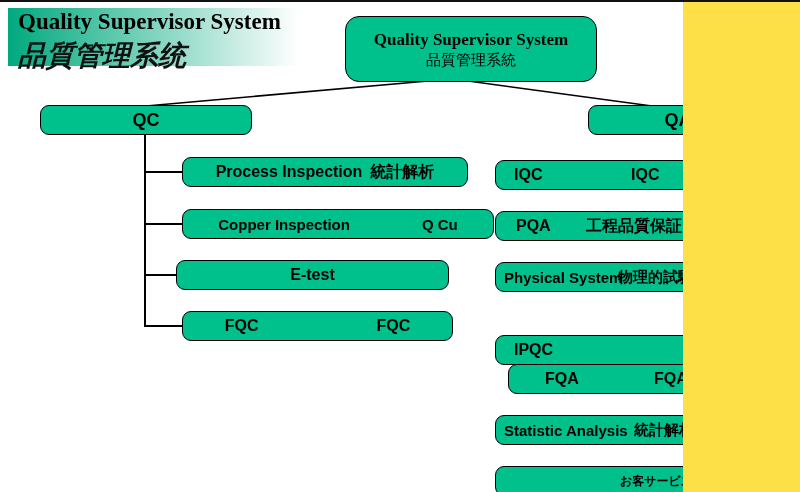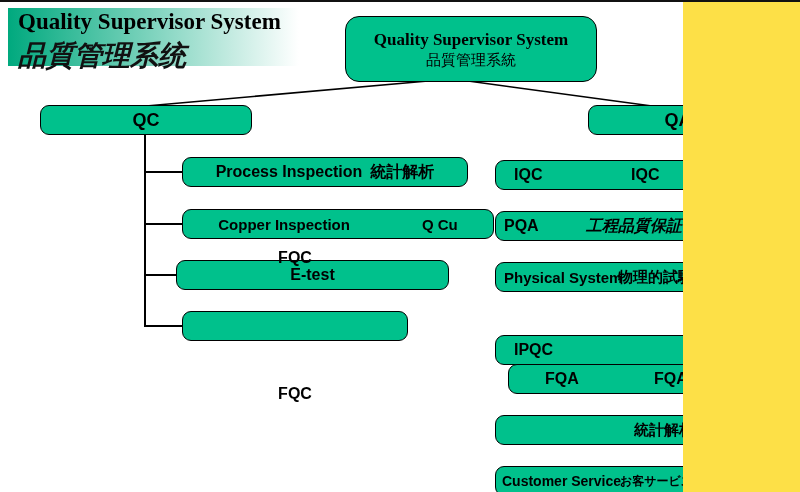--- a/index.html
+++ b/index.html
@@ -76,46 +76,46 @@
       <span>Process Inspection</span>
       <span>統計解析</span>
     </div>
     <div class="node flexrow sm" style="left:182px;top:207px;width:312px;gap:72px;">
       <span>Copper Inspection</span>
       <span>Q Cu</span>
     </div>
     <div class="node flexrow" style="left:176px;top:258px;width:273px;">
       <span>E-test</span>
     </div>
-    <div class="node flexrow" style="left:182px;top:309px;width:226px;gap:118px;flex-direction:column;">
+    <div class="node flexrow" style="left:182px;top:309px;width:271px;gap:118px;">
       <span>FQC</span>
       <span>FQC</span>
     </div>
 
     <div class="node" style="left:495px;top:158px;width:240px;padding-left:27px;">
       <span class="abs" style="left:18px;">IQC</span>
       <span class="abs" style="left:135px;">IQC</span>
     </div>
     <div class="node" style="left:495px;top:209px;width:240px;">
-      <span class="abs" style="left:8px;">PQA</span>
-      <span class="abs" style="left:90px;font-style:italic;">工程品質保証</span>
+      <span class="abs" style="left:20px;">PQA</span>
+      <span class="abs" style="left:90px;">工程品質保証</span>
     </div>
     <div class="node sm" style="left:495px;top:260px;width:240px;">
       <span class="abs" style="left:8px;">Physical System</span>
       <span class="abs" style="left:122px;">物理的試験</span>
     </div>
     <div class="node" style="left:495px;top:311px;width:240px;margin-top:22px;">
       <span class="abs" style="left:18px;">IPQC</span>
     </div>
     <div class="node" style="left:495px;top:362px;width:240px;margin-left:13px;">
       <span class="abs" style="left:36px;">FQA</span>
       <span class="abs" style="left:145px;">FQA</span>
     </div>
     <div class="node sm" style="left:495px;top:413px;width:240px;">
+      <span class="abs" style="left:8px;">Statistic Analysis</span>
       <span class="abs" style="left:138px;">統計解析</span>
     </div>
     <div class="node" style="left:495px;top:464px;width:240px;">
-      <span class="abs xs-en" style="left:6px;">Customer Service</span>
       <span class="abs xs-local" style="left:124px;">お客サービス</span>
     </div>
 
   </div>
 </div>
 
 </body></html>

